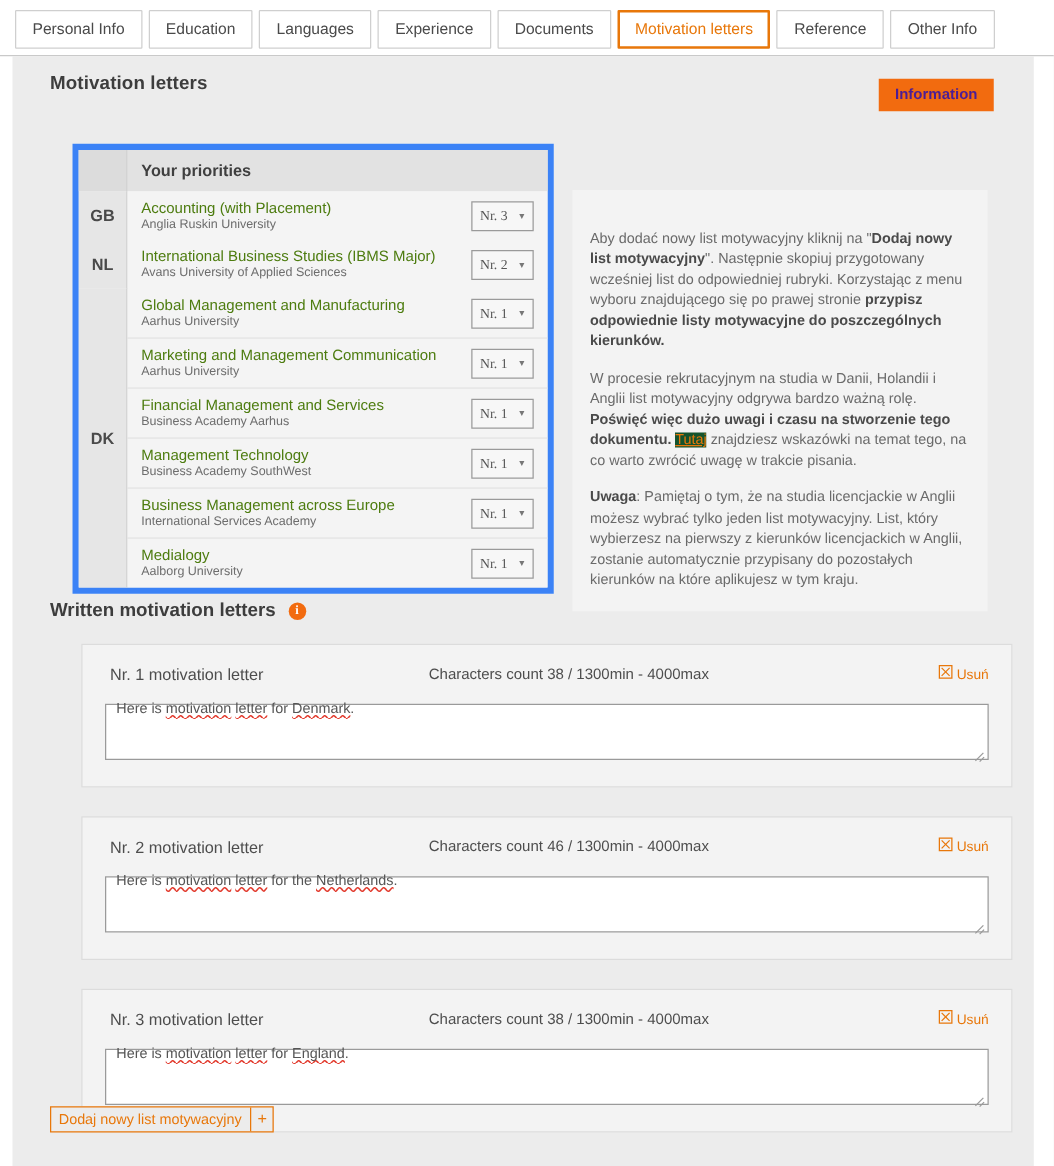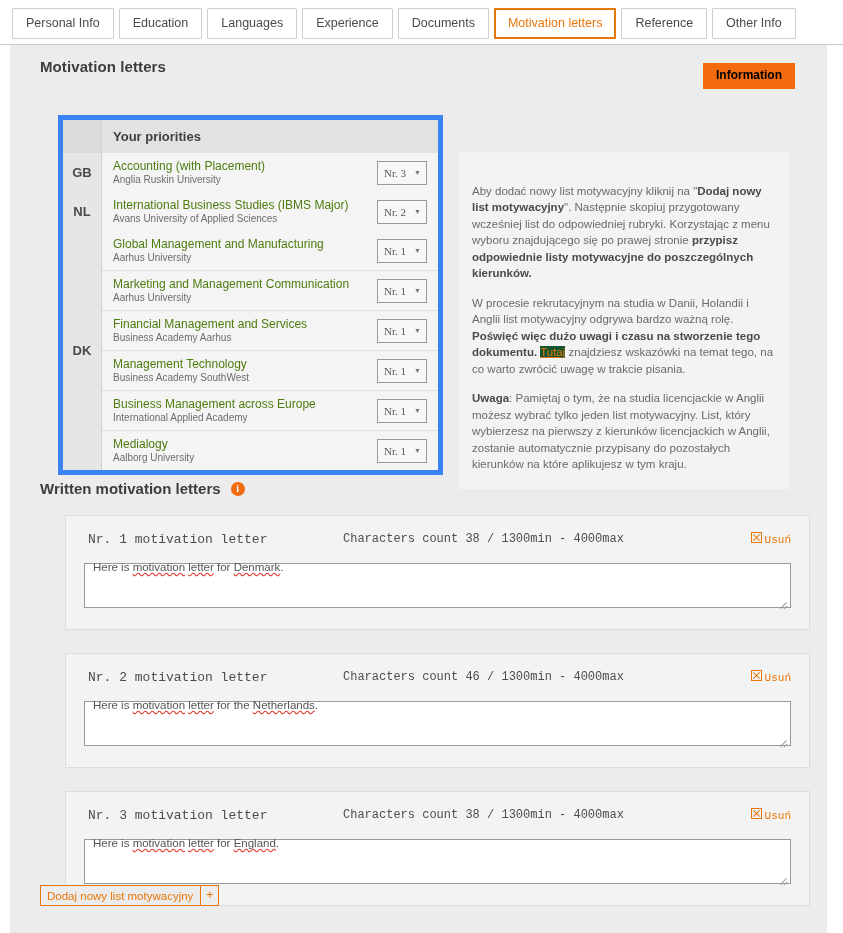--- a/index.html
+++ b/index.html
@@ -45,21 +45,21 @@
     background:#ececec;
     box-sizing:border-box;
   }
   .page-title{
     position:absolute;left:30px;top:13px;
     font-size:15px;font-weight:bold;color:#3d3d3d;
     letter-spacing:.1px;
   }
   .info-btn{
     position:absolute;right:32px;top:18px;
-    background:#f26b0f;color:#000000;
+    background:#f26b0f;color:#4c1d95;
     font-size:12px;font-weight:bold;
     padding:6px 13px 7px 13px;
     cursor:pointer;
     border:0;
     line-height:13px;
   }
   
   .prio-wrap{
     position:absolute;left:48px;top:70px;width:385px;
     background:#f4f4f4;
@@ -144,21 +144,20 @@
     background:#f3f3f3;
     border:1px solid #dcdcdc;
     box-sizing:border-box;
     padding:16px 18px 18px 18px;
     margin-bottom:23px;
     position:relative;
   }
   .lc-head{
     display:flex;align-items:flex-start;
     height:22px;
-    font-family:Liberation Mono, monospace;
   }
   .lc-title{
     font-size:13px;color:#4d4d4d;
     width:255px;padding-left:4px;
   }
   .lc-count{font-size:12px;color:#4d4d4d;flex:1;}
   .lc-del{
     font-size:11px;color:#e8770a;cursor:pointer;white-space:nowrap;
   }
   .xbox{
@@ -330,21 +329,21 @@
               <div class="psel">
                 <div class="selbox">
                   <span class="val">Nr. 1</span>
                   <span class="arw">▼</span>
                 </div>
               </div>
             </div>
             <div class="prow">
               <div class="pinfo">
                 <div class="pname">Business Management across Europe</div>
-                <div class="porg">International Applied Academy</div>
+                <div class="porg">International Services Academy</div>
               </div>
               <div class="psel">
                 <div class="selbox">
                   <span class="val">Nr. 1</span>
                   <span class="arw">▼</span>
                 </div>
               </div>
             </div>
             <div class="prow">
               <div class="pinfo">

